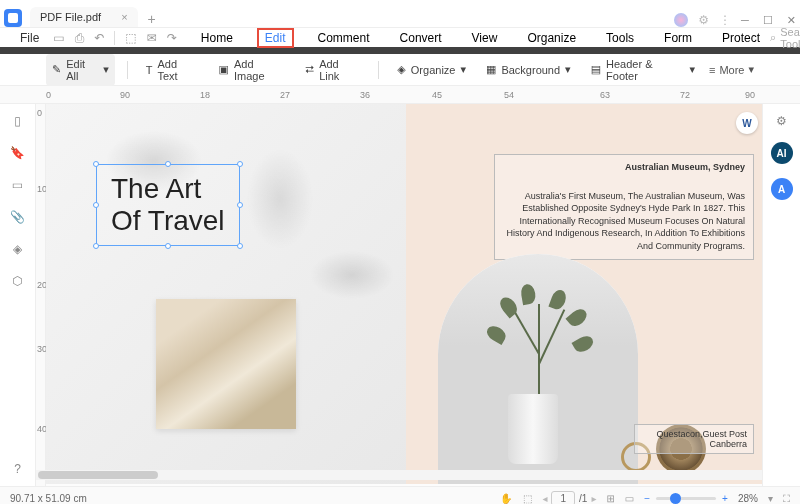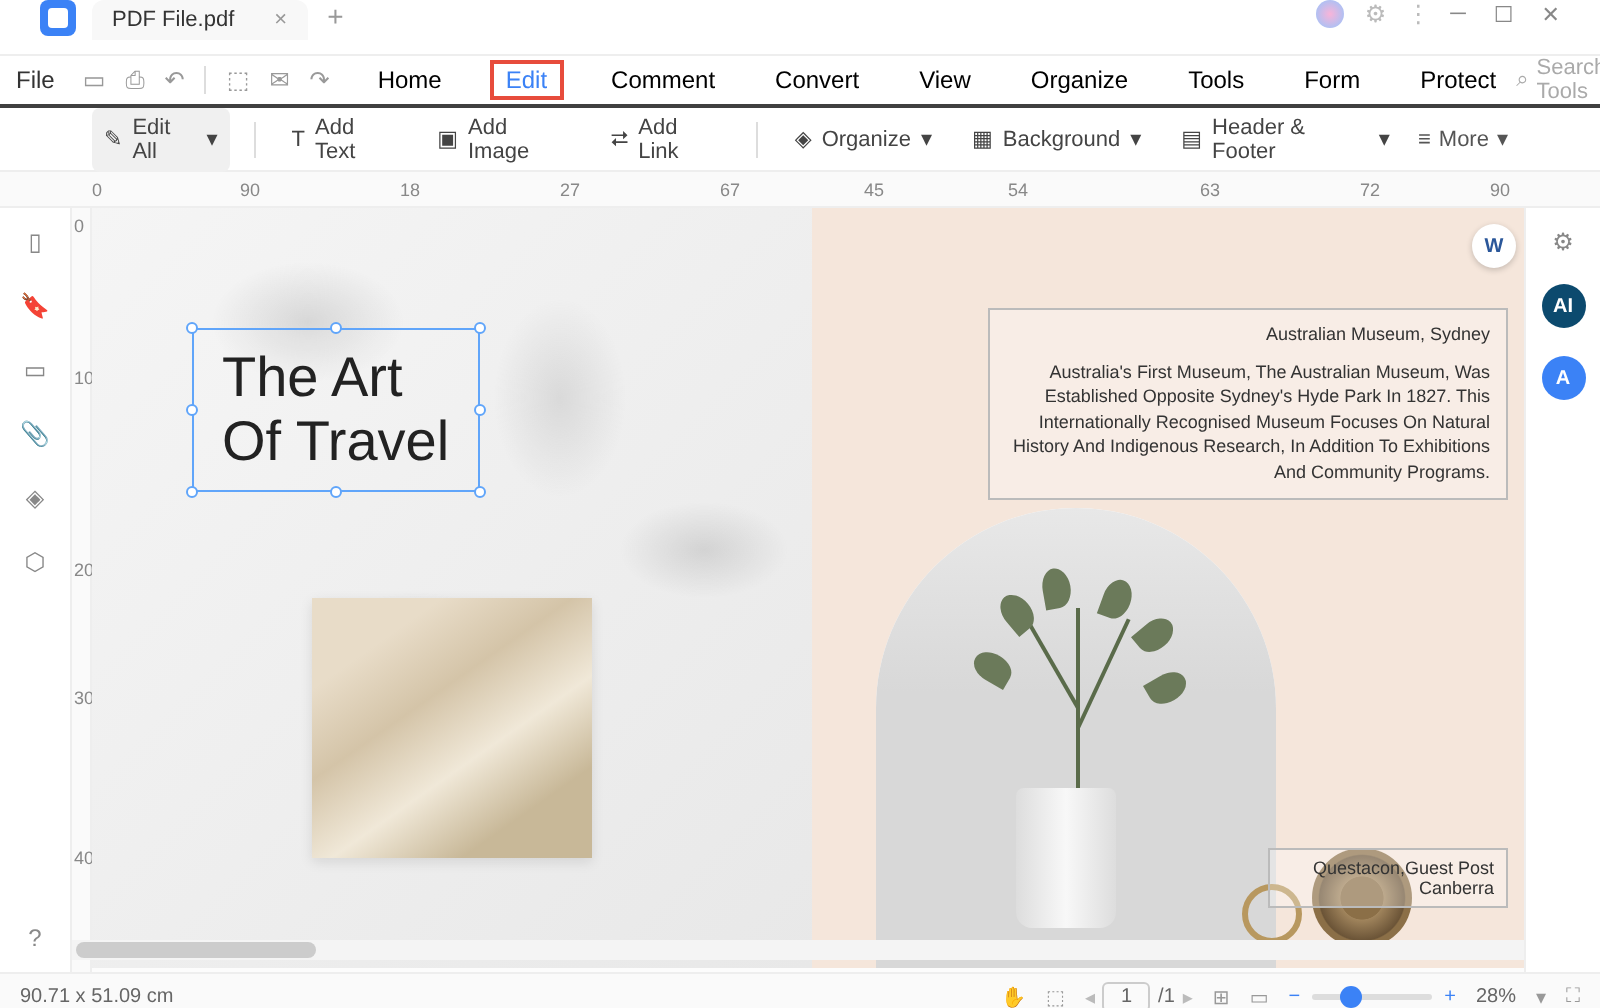--- a/index.html
+++ b/index.html
@@ -1,25 +1,25 @@
 <!DOCTYPE html>
 <html><head>
 <meta charset="utf-8">
 <style>
 *{margin:0;padding:0;box-sizing:border-box;font-family:-apple-system,BlinkMacSystemFont,'Segoe UI',sans-serif}
 body{width:800px;height:504px;background:#fff;overflow:hidden;position:relative;font-size:12px;color:#333}
-.titlebar{height:28px;display:flex;align-items:flex-start;padding:0 20px;background:#fff;border-bottom:1px solid #eee}
+.titlebar{height:28px;display:flex;align-items:flex-end;padding:0 4px;background:#fff;border-bottom:1px solid #eee}
 .app-icon{width:18px;height:18px;background:#3b82f6;border-radius:4px;margin-right:8px;display:flex;align-items:center;justify-content:center}
 .app-icon::before{content:"";width:10px;height:10px;background:#fff;border-radius:2px}
 .tab{display:flex;align-items:center;padding:4px 10px;border-radius:6px 6px 0 0;background:#f8f8f8;font-size:11px;gap:20px}
 .tab-close{color:#999;cursor:pointer}
 .tab-add{margin-left:10px;color:#999;font-size:14px}
 .titlebar-right{margin-left:auto;display:flex;align-items:center;gap:10px}
 .win-ctrl{display:flex;gap:14px;color:#888;font-size:11px}
-.menubar{height:26px;display:flex;align-items:center;padding:0 4px;gap:4px;border-bottom:2px solid #404040}
+.menubar{height:26px;display:flex;align-items:center;padding:0 16px;gap:4px;border-bottom:7px solid #404040}
 .menu-file{padding:2px 4px;font-size:12px}
 .menu-icons{display:flex;gap:10px;color:#999;align-items:center;margin-left:6px}
 .menu-tabs{display:flex;gap:18px;margin-left:14px}
 .menu-tab{font-size:12px;color:#000000;padding:3px 6px;cursor:pointer}
 .menu-tab.active{border:2px solid #e74c3c;color:#3b82f6;font-weight:500;padding:1px 6px}
 .search-tools{margin-left:auto;color:#aaa;font-size:11px;display:flex;align-items:center;gap:4px}
 .toolbar{height:32px;display:flex;align-items:center;padding:0 46px;gap:8px;border-bottom:1px solid #eee}
 .tool-btn{display:flex;align-items:center;gap:5px;padding:4px 6px;font-size:11px;color:#444;cursor:pointer}
 .tool-btn.primary{background:#f0f0f0;border-radius:4px}
 .sep{width:1px;height:18px;background:#ddd;margin:0 4px}
@@ -33,21 +33,21 @@
 .ruler-v span{position:absolute;left:1px;transform:rotate(0)}
 .canvas{flex:1;background:#fcfcfc;position:relative;overflow:hidden}
 .page{position:absolute;left:0;top:0;width:720px;height:380px;display:flex}
 .page-left{width:360px;background:linear-gradient(135deg,#f5f5f5,#e8e8e8);position:relative;overflow:hidden}
 .leaves-bg{position:absolute;inset:0;opacity:0.25;background:radial-gradient(ellipse 80px 50px at 30% 15%,#888 0%,transparent 60%),radial-gradient(ellipse 60px 90px at 65% 25%,#999 0%,transparent 55%),radial-gradient(ellipse 70px 40px at 85% 45%,#888 0%,transparent 60%),radial-gradient(ellipse 90px 60px at 45% 60%,#aaa 0%,transparent 60%)}
 .text-sel{position:absolute;left:50px;top:60px;border:1px solid #60a5fa;padding:8px 14px;font-family:'Times New Roman',serif;font-size:28px;color:#222;background:rgba(255,255,255,0.1)}
 .handle{position:absolute;width:6px;height:6px;background:#fff;border:1px solid #60a5fa;border-radius:50%}
 .photo1{position:absolute;left:110px;top:195px;width:140px;height:130px;background:linear-gradient(145deg,#e8dcc8 20%,#d4c4a8 40%,#f0e8d8 60%,#c8b898 80%);box-shadow:0 2px 6px rgba(0,0,0,0.1)}
 .page-right{width:360px;background:#f5e6db;position:relative}
 .info-box{position:absolute;right:12px;top:50px;width:260px;border:1px solid #bbb;padding:6px 8px;font-size:9px;text-align:right;color:#333;line-height:1.4;background:rgba(255,255,255,0.3)}
-.info-title{font-weight:400;margin-bottom:6px}
+.info-title{font-weight:700;margin-bottom:16px}
 .arch{position:absolute;left:32px;top:150px;width:200px;height:230px;background:#fff;border-radius:100px 100px 0 0;overflow:hidden}
 .arch-img{position:absolute;inset:0;background:linear-gradient(180deg,#e8e8e8 0%,#d8d8d8 40%);}
 .vase{position:absolute;left:70px;bottom:20px;width:50px;height:70px;background:linear-gradient(90deg,#ddd,#f8f8f8,#ddd);border-radius:4px 4px 8px 8px}
 .plant{position:absolute;left:40px;bottom:80px;width:120px;height:120px}
 .branch{position:absolute;background:#5a6b4a;width:2px;transform-origin:bottom}
 .leaf{position:absolute;width:14px;height:20px;background:#6b7a5a;border-radius:50% 50% 50% 0;transform-origin:bottom}
 .clock{position:absolute;right:60px;bottom:10px;width:50px;height:50px;background:radial-gradient(circle,#8b6f47 30%,#a0845c 31%,#6b5437 60%,#8b6f47 62%);border-radius:50%}
 .loupe{position:absolute;right:115px;bottom:12px;width:30px;height:30px;border:3px solid #b8985f;border-radius:50%;background:transparent}
 .info-box2{position:absolute;right:12px;bottom:30px;width:120px;border:1px solid #bbb;padding:4px 6px;font-size:9px;text-align:right;color:#333;background:rgba(255,255,255,0.3)}
 .word-badge{position:absolute;right:8px;top:8px;width:22px;height:22px;background:#fff;border-radius:50%;box-shadow:0 1px 3px rgba(0,0,0,0.2);display:flex;align-items:center;justify-content:center;font-size:10px;font-weight:bold;color:#2b579a}
@@ -154,21 +154,21 @@
     <span>More</span>
     <span>▾</span>
   </div>
 </div>
 
 <div class="ruler-h">
   <span style="left:46px">0</span>
   <span style="left:120px">90</span>
   <span style="left:200px">18</span>
   <span style="left:280px">27</span>
-  <span style="left:360px">67</span>
+  <span style="left:360px">36</span>
   <span style="left:432px">45</span>
   <span style="left:504px">54</span>
   <span style="left:600px">63</span>
   <span style="left:680px">72</span>
   <span style="left:745px">90</span>
 </div>
 
 <div class="main">
   <div class="sidebar-l">
     <span>▯</span>

